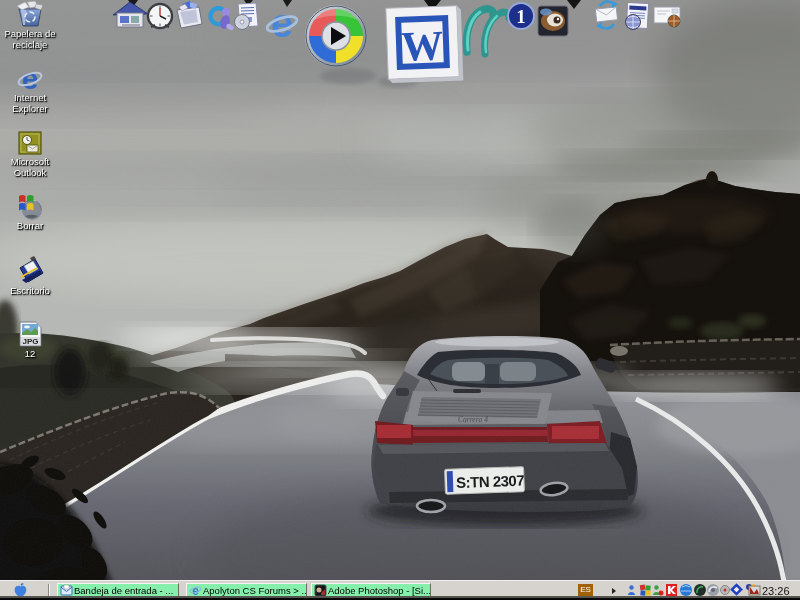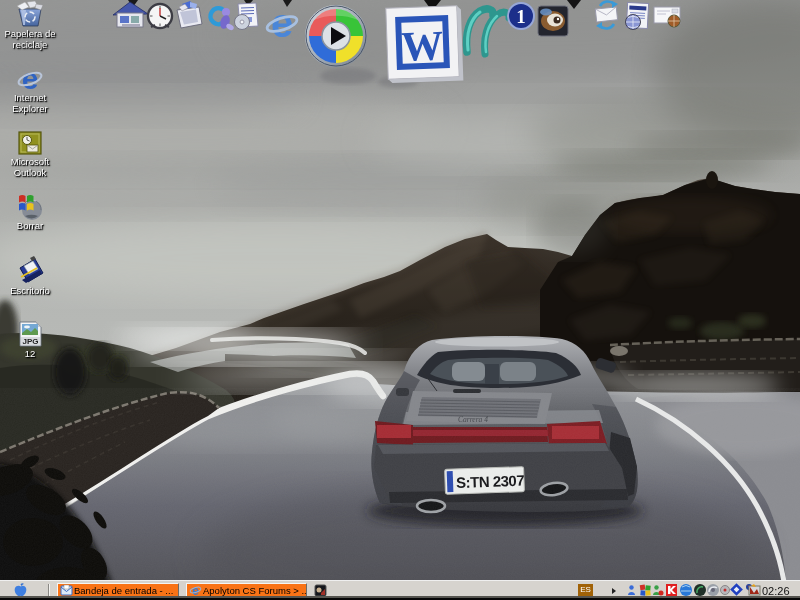--- a/index.html
+++ b/index.html
@@ -1,19 +1,19 @@
 <!DOCTYPE html>
 <html><head><meta charset="utf-8"><style>
 html,body{margin:0;padding:0;background:#000}
 #scr{position:relative;width:800px;height:600px;overflow:hidden;font-family:"Liberation Sans",sans-serif}
 .lbl{position:absolute;color:#fff;font-size:9.5px;line-height:11px;text-align:center;
  text-shadow:1px 1px 1px #000,1px 1px 2px #000;letter-spacing:0px}
 #taskbar{position:absolute;left:0;top:580px;width:800px;height:20px;background:#d6d3ce;
  border-top:1px solid #efefef;box-sizing:border-box}
-#taskbar .btn{position:absolute;top:2px;height:14px;background:#f97316;
+#taskbar .btn{position:absolute;top:2px;height:14px;background:#86efac;
  border-top:1px solid #f5f4f2;border-left:1px solid #f5f4f2;
  border-right:1px solid #6e6c68;border-bottom:1px solid #6e6c68;
  font-size:9.5px;color:#000;line-height:13px;white-space:nowrap;overflow:hidden}
 #blackedge{position:absolute;left:0;top:598px;width:800px;height:2px;background:#060606}
 #darkedge{position:absolute;left:0;top:596px;width:800px;height:2px;background:#55544f}
 .clock{position:absolute;font-size:11px;color:#111;top:4px;left:762px}
 </style></head><body>
 <div id="scr">
 
 <svg id="wall" width="800" height="600" viewBox="0 0 800 600" style="position:absolute;left:0;top:0">
@@ -445,22 +445,23 @@
 
 <div id="taskbar">
 <svg width="800" height="20" viewBox="0 0 800 20" style="position:absolute;left:0;top:-1">
  <path d="M20.5,4.5 c1,-1.5 2.5,-1.5 3.5,-0.5 c-1,0.3 -2,1 -2.3,2 Z" fill="#2f6fd0"></path>
  <path d="M21,6.5 c-2,-1.5 -5,-1 -6,1.5 c-1,2.5 0.5,6 2.5,7.5 c1,0.8 2,0.8 3,0.2 c1,0.6 2,0.6 3,-0.2 c2,-1.5 3.5,-5 2.5,-7.5 c-1,-2.5 -4,-3 -5,-1.5 Z" fill="#3f7fe0"></path>
 </svg>
 <div style="position:absolute;left:48px;top:3px;width:1px;height:12px;background:#8a8884"></div>
 <div style="position:absolute;left:49px;top:3px;width:1px;height:12px;background:#f4f3f0"></div>
 <div class="btn" style="left:57px;width:120px"><span style="margin-left:16px">Bandeja de entrada - ...</span></div>
 <div class="btn" style="left:186px;width:119px"><span style="margin-left:16px">Apolyton CS Forums &gt; ...</span></div>
+<div class="btn" style="left:311px;width:118px"><span style="margin-left:16px">Adobe Photoshop - [Si...</span></div>
 <div style="position:absolute;left:578px;top:3px;width:15px;height:12px;background:#a16207;color:#fff;font-size:8px;text-align:center;line-height:12px">ES</div>
-<div class="clock">02:26</div>
+<div class="clock">23:26</div>
 <svg width="800" height="20" viewBox="0 0 800 20" style="position:absolute;left:0;top:0">
 
  <g transform="translate(61,4)">
   <rect x="0" y="1" width="11" height="9" rx="1" fill="#dce8f8" stroke="#3a6ac0" stroke-width="1"></rect>
   <path d="M0,2 L5.5,6.5 L11,2" fill="none" stroke="#3a6ac0" stroke-width="1"></path>
   <path d="M3,0 L8,0 L8,4 L3,4 Z" fill="#fff" stroke="#888" stroke-width="0.5"></path>
  </g>
  <g transform="translate(190,3)">
   <text x="5.5" y="10.5" font-size="12" font-weight="bold" fill="#3a7ad0" text-anchor="middle" font-family="Liberation Sans,sans-serif">e</text>
   <ellipse cx="5.5" cy="6" rx="5.5" ry="2.3" fill="none" stroke="#90b4e0" stroke-width="1" transform="rotate(-18 5.5 6)"></ellipse>

